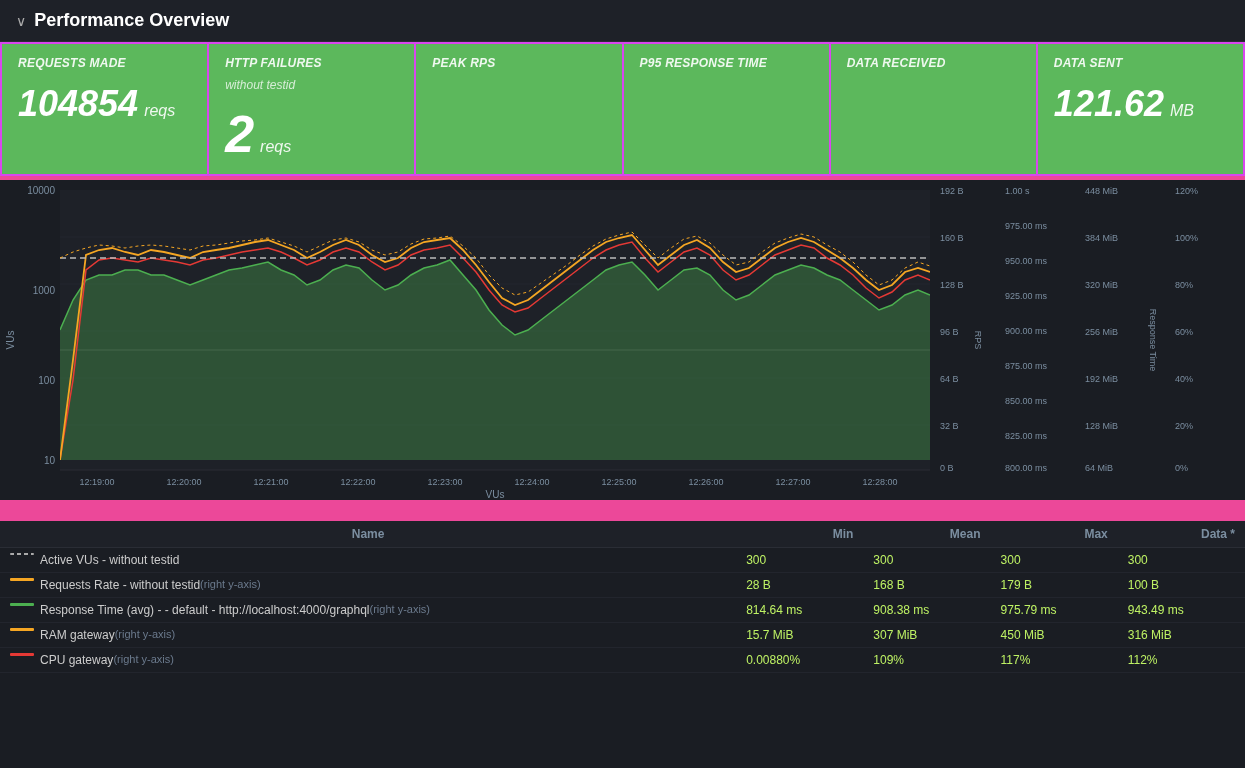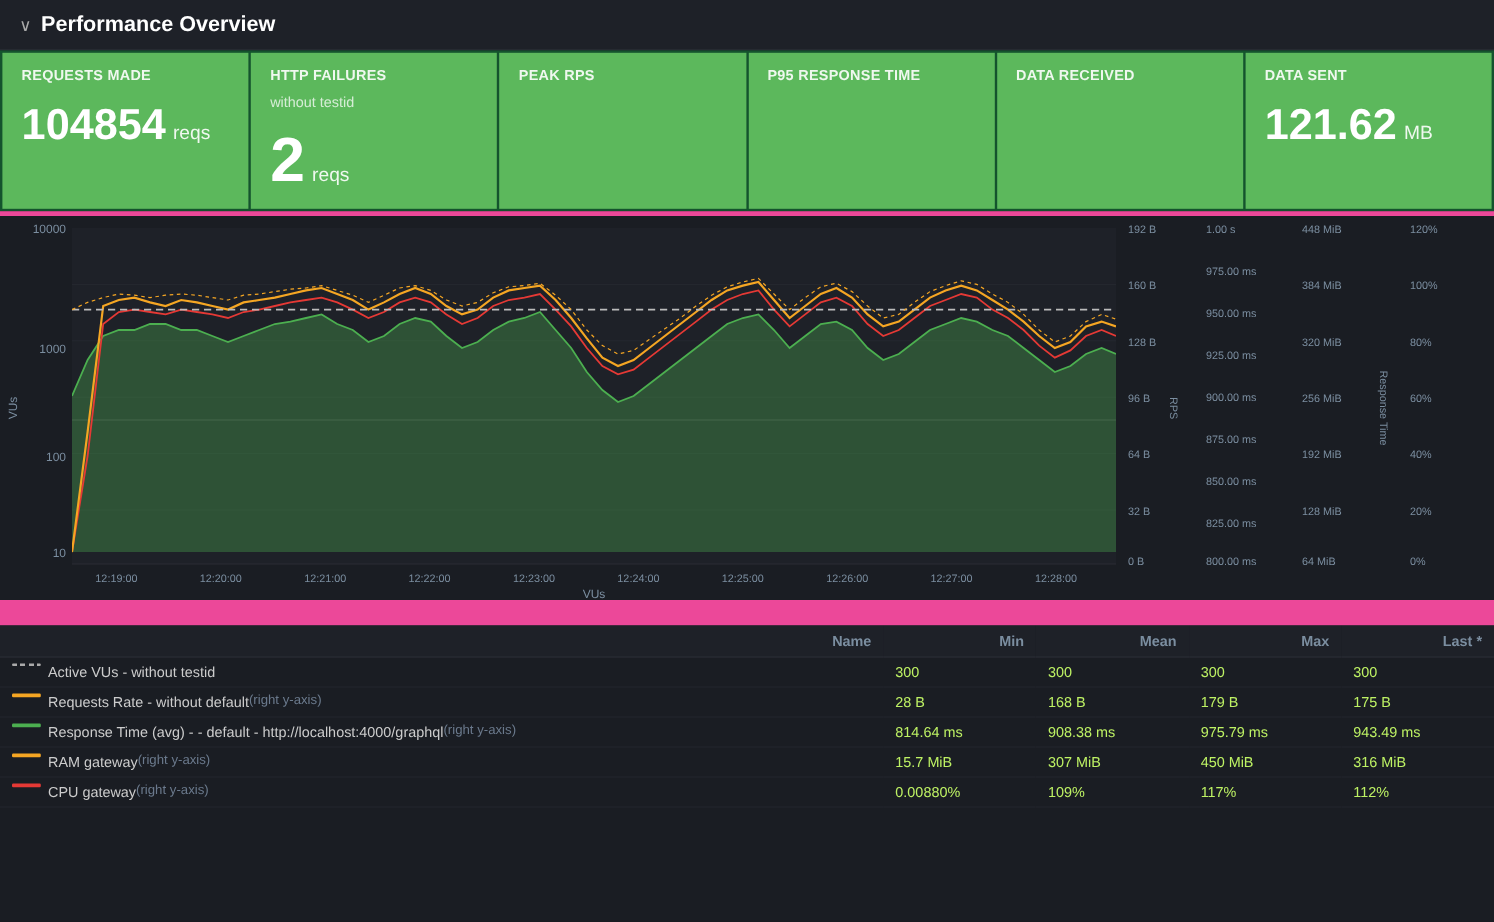--- a/index.html
+++ b/index.html
@@ -28,21 +28,22 @@
     }
     .chevron-icon {
       font-size: 14px;
       color: #aaa;
     }
     
     .metrics-row {
       display: flex;
       gap: 2px;
       padding: 2px;
-      background: #14532d;
+      background: #d946ef;
+      font-style: italic;
     }
     .metric-card {
       flex: 1;
       background: #5cb85c;
       padding: 12px 16px 14px;
       min-height: 110px;
       position: relative;
     }
     .metric-label {
       font-size: 12px;
@@ -87,26 +88,26 @@
       width: 100%;
       border-collapse: collapse;
       font-size: 12px;
     }
     .legend-table thead tr {
       background: #1e2128;
       border-bottom: 1px solid #2a2d35;
     }
     .legend-table thead th {
       padding: 6px 10px;
-      text-align: right;
+      text-align: center;
       color: #7b8ea0;
       font-weight: 600;
       font-size: 12px;
     }
-    .legend-table thead th.right { }
+    .legend-table thead th.right { text-align: right; }
     .legend-table tbody tr {
       border-bottom: 1px solid #22252d;
     }
     .legend-table tbody td {
       padding: 5px 10px;
       color: #ccc;
     }
     .legend-table tbody td.right { text-align: left; color: #bef264; }
     .series-indicator {
       display: inline-block;
@@ -348,49 +349,49 @@
 </div>
 
 <div>
   <table class="legend-table">
     <thead>
       <tr>
         <th>Name</th>
         <th class="right">Min</th>
         <th class="right">Mean</th>
         <th class="right">Max</th>
-        <th class="right">Last *</th>
+        <th class="right">Data *</th>
       </tr>
     </thead>
     <tbody id="legend-body">
     <tr>
       <td>
         <div class="name-cell">
           <span class="series-indicator dashed" style="background: repeating-linear-gradient(90deg, #aaaaaa 0, #aaaaaa 4px, transparent 4px, transparent 7px);"></span>
           <span>Active VUs - without testid</span>
           <span style="color:#6b7a8d; font-size:11px;"></span>
         </div>
       </td>
       <td class="right">300</td>
       <td class="right">300</td>
       <td class="right">300</td>
       <td class="right">300</td>
     </tr>
         <tr>
       <td>
         <div class="name-cell">
           <span class="series-indicator" style="background:#f5a623;"></span>
-          <span>Requests Rate - without default</span>
+          <span>Requests Rate - without testid</span>
           <span style="color:#6b7a8d; font-size:11px;"> (right y-axis)</span>
         </div>
       </td>
       <td class="right">28 B</td>
       <td class="right">168 B</td>
       <td class="right">179 B</td>
-      <td class="right">175 B</td>
+      <td class="right">100 B</td>
     </tr>
         <tr>
       <td>
         <div class="name-cell">
           <span class="series-indicator" style="background:#4caf50;"></span>
           <span>Response Time (avg) - - default - http://localhost:4000/graphql</span>
           <span style="color:#6b7a8d; font-size:11px;"> (right y-axis)</span>
         </div>
       </td>
       <td class="right">814.64 ms</td>

